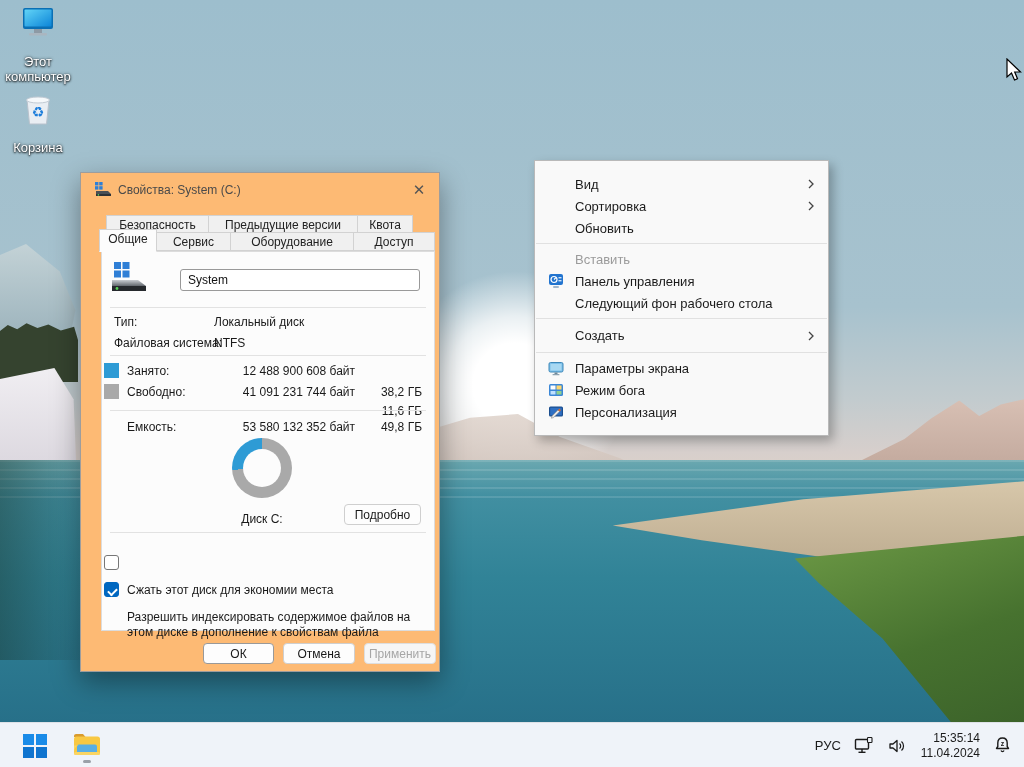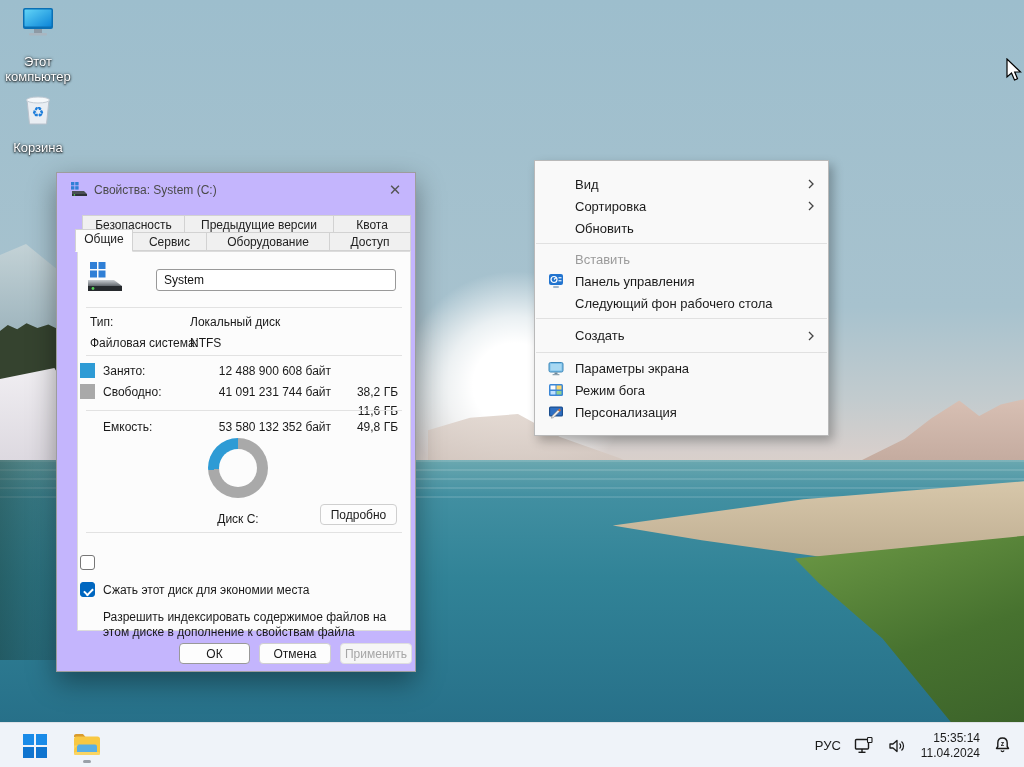--- a/index.html
+++ b/index.html
@@ -49,21 +49,21 @@
   #context-menu { left:534px; top:160px; width:295px; background:#f9f9f9;
     border:1px solid #b9b9b9; box-shadow:4px 5px 10px rgba(0,0,0,.28); padding:12px 0; font-size:13px; color:#1b1b1b; }
   .mi { position:relative; height:22px; display:flex; align-items:center; padding:0 14px 0 40px; }
   .mi.tall { height:25px; }
   .mi.disabled { color:#9b9b9b; }
   .mi .mi-ic { position:absolute; left:13px; top:50%; transform:translateY(-50%); width:16px; height:16px; }
   .mi .chev { position:absolute; right:12px; top:50%; transform:translateY(-50%); width:10px; height:10px; }
   .msep { height:1px; background:#e1e1e1; margin:4px 1px; }
 
   
-  #dialog { left:56px; top:172px; width:360px; height:500px; background:#c4b5fd;
+  #dialog { left:80px; top:172px; width:360px; height:500px; background:#fdba74;
     border:1px solid #9d9d9d; border-radius:0; box-shadow:0 10px 26px rgba(0,0,0,.38);
     font-size:12px; color:#1a1a1a; }
   .titlebar { left:0; top:0; right:0; height:34px; }
   .title-txt { left:37px; top:10px; color:#4a4a4a; font-size:12px; }
   .close-x { right:9px; top:7px; width:22px; height:20px; display:flex; align-items:center;
     justify-content:center; color:#555; font-size:15px; border-radius:4px; cursor:default; }
   .tab { position:absolute; height:19px; line-height:18px; text-align:center; font-size:12px;
     background:#f0f0f0; border:1px solid #d2d2d2; color:#222; }
   .tab.active { background:#fcfcfc; border-bottom:1px solid #fcfcfc; z-index:3; }
   .tabpage { left:20px; top:78px; width:334px; height:380px; background:#fcfcfc; border:1px solid #dcdcdc; z-index:2; }
@@ -224,21 +224,21 @@
       <path d="M1 9 L13 9 L16 12 L16 14 L1 14 Z" fill="#4a4f55"></path>
       <rect x="1" y="12" width="15" height="2" fill="#2e3237"></rect>
       <circle cx="3.4" cy="12.9" r="0.8" fill="#58d058"></circle>
     </svg>
     <div class="abs title-txt">Свойства: System (C:)</div>
     <div class="abs close-x">✕</div>
   </div>
 
   <div class="tab" style="left:25px;top:42px;width:103px;">Безопасность</div>
   <div class="tab" style="left:127px;top:42px;width:150px;">Предыдущие версии</div>
-  <div class="tab" style="left:276px;top:42px;width:78px;">Квота</div>
+  <div class="tab" style="left:276px;top:42px;width:56px;">Квота</div>
 
   <div class="tab active" style="left:18px;top:56px;width:58px;height:23px;">Общие</div>
   <div class="tab" style="left:75px;top:59px;width:75px;">Сервис</div>
   <div class="tab" style="left:149px;top:59px;width:124px;">Оборудование</div>
   <div class="tab" style="left:272px;top:59px;width:82px;">Доступ</div>
 
   <div class="abs tabpage">
     <svg class="abs" style="left:6px;top:10px;" width="42" height="32" viewBox="0 0 42 32">
       <rect x="6" y="0" width="7" height="7" fill="#2f7fd6"></rect>
         <rect x="14.5" y="0" width="7" height="7" fill="#2f7fd6"></rect>

